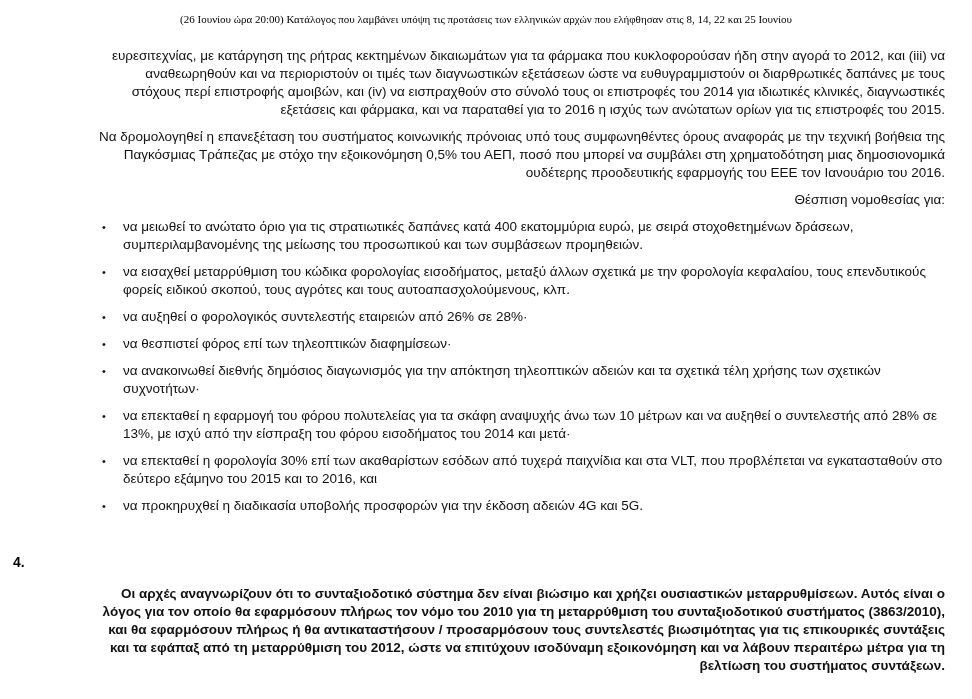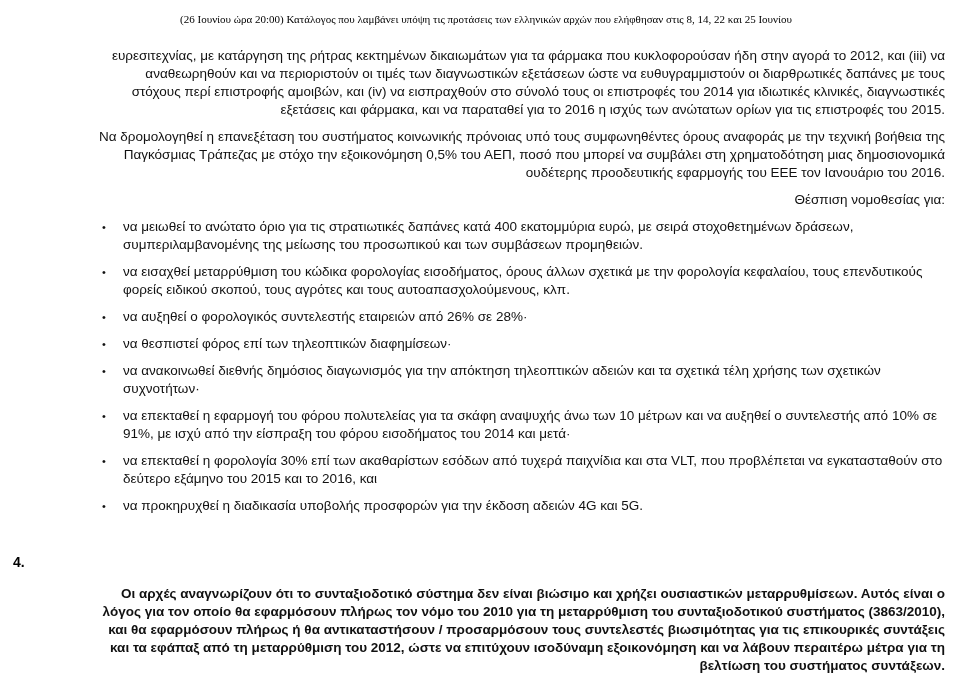--- a/index.html
+++ b/index.html
@@ -82,37 +82,37 @@
 
     <p class="para list-intro">Θέσπιση νομοθεσίας για:</p>
 
     <ul class="bullet-list">
       <li class="bullet-item">
         <span class="dot">•</span>
         <span>να μειωθεί το ανώτατο όριο για τις στρατιωτικές δαπάνες κατά 400 εκατομμύρια ευρώ, με σειρά στοχοθετημένων δράσεων, συμπεριλαμβανομένης της μείωσης του προσωπικού και των συμβάσεων προμηθειών.</span>
       </li>
       <li class="bullet-item">
         <span class="dot">•</span>
-        <span>να εισαχθεί μεταρρύθμιση του κώδικα φορολογίας εισοδήματος, όρους άλλων σχετικά με την φορολογία κεφαλαίου, τους επενδυτικούς φορείς ειδικού σκοπού, τους αγρότες και τους αυτοαπασχολούμενους, κλπ.</span>
+        <span>να εισαχθεί μεταρρύθμιση του κώδικα φορολογίας εισοδήματος, μεταξύ άλλων σχετικά με την φορολογία κεφαλαίου, τους επενδυτικούς φορείς ειδικού σκοπού, τους αγρότες και τους αυτοαπασχολούμενους, κλπ.</span>
       </li>
       <li class="bullet-item">
         <span class="dot">•</span>
         <span>να αυξηθεί ο φορολογικός συντελεστής εταιρειών από 26% σε 28%·</span>
       </li>
       <li class="bullet-item">
         <span class="dot">•</span>
         <span>να θεσπιστεί φόρος επί των τηλεοπτικών διαφημίσεων·</span>
       </li>
       <li class="bullet-item">
         <span class="dot">•</span>
         <span>να ανακοινωθεί διεθνής δημόσιος διαγωνισμός για την απόκτηση τηλεοπτικών αδειών και τα σχετικά τέλη χρήσης των σχετικών συχνοτήτων·</span>
       </li>
       <li class="bullet-item">
         <span class="dot">•</span>
-        <span>να επεκταθεί η εφαρμογή του φόρου πολυτελείας για τα σκάφη αναψυχής άνω των 10 μέτρων και να αυξηθεί ο συντελεστής από 10% σε 91%, με ισχύ από την είσπραξη του φόρου εισοδήματος του 2014 και μετά·</span>
+        <span>να επεκταθεί η εφαρμογή του φόρου πολυτελείας για τα σκάφη αναψυχής άνω των 10 μέτρων και να αυξηθεί ο συντελεστής από 28% σε 13%, με ισχύ από την είσπραξη του φόρου εισοδήματος του 2014 και μετά·</span>
       </li>
       <li class="bullet-item">
         <span class="dot">•</span>
         <span>να επεκταθεί η φορολογία 30% επί των ακαθαρίστων εσόδων από τυχερά παιχνίδια και στα VLT, που προβλέπεται να εγκατασταθούν στο δεύτερο εξάμηνο του 2015 και το 2016, και</span>
       </li>
       <li class="bullet-item">
         <span class="dot">•</span>
         <span>να προκηρυχθεί η διαδικασία υποβολής προσφορών για την έκδοση αδειών 4G και 5G.</span>
       </li>
     </ul>

